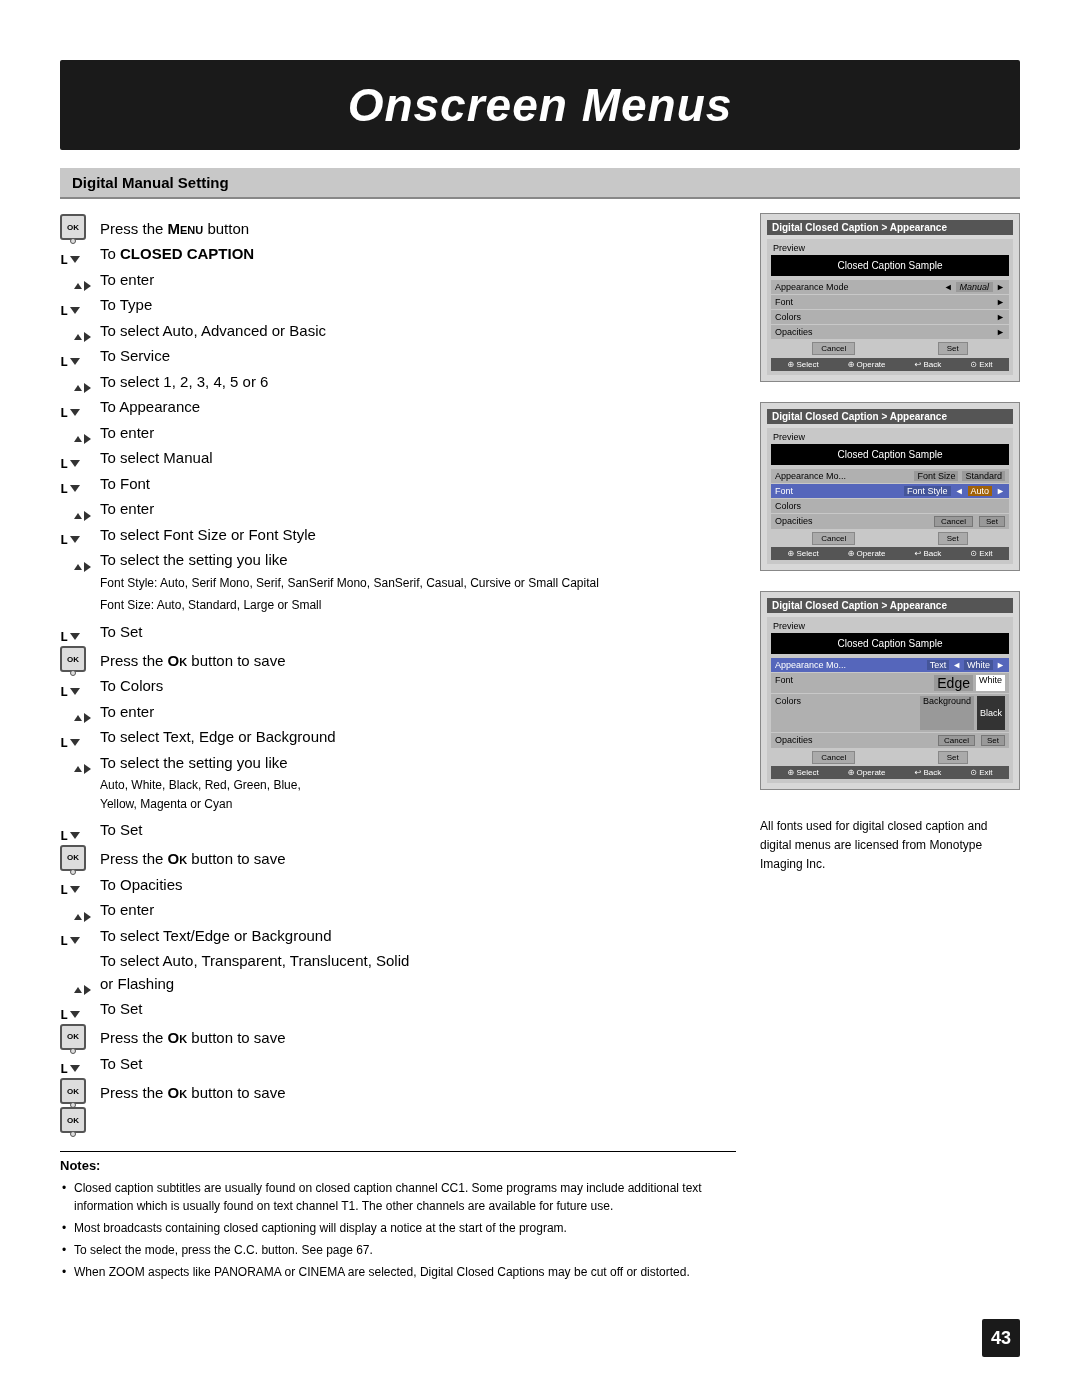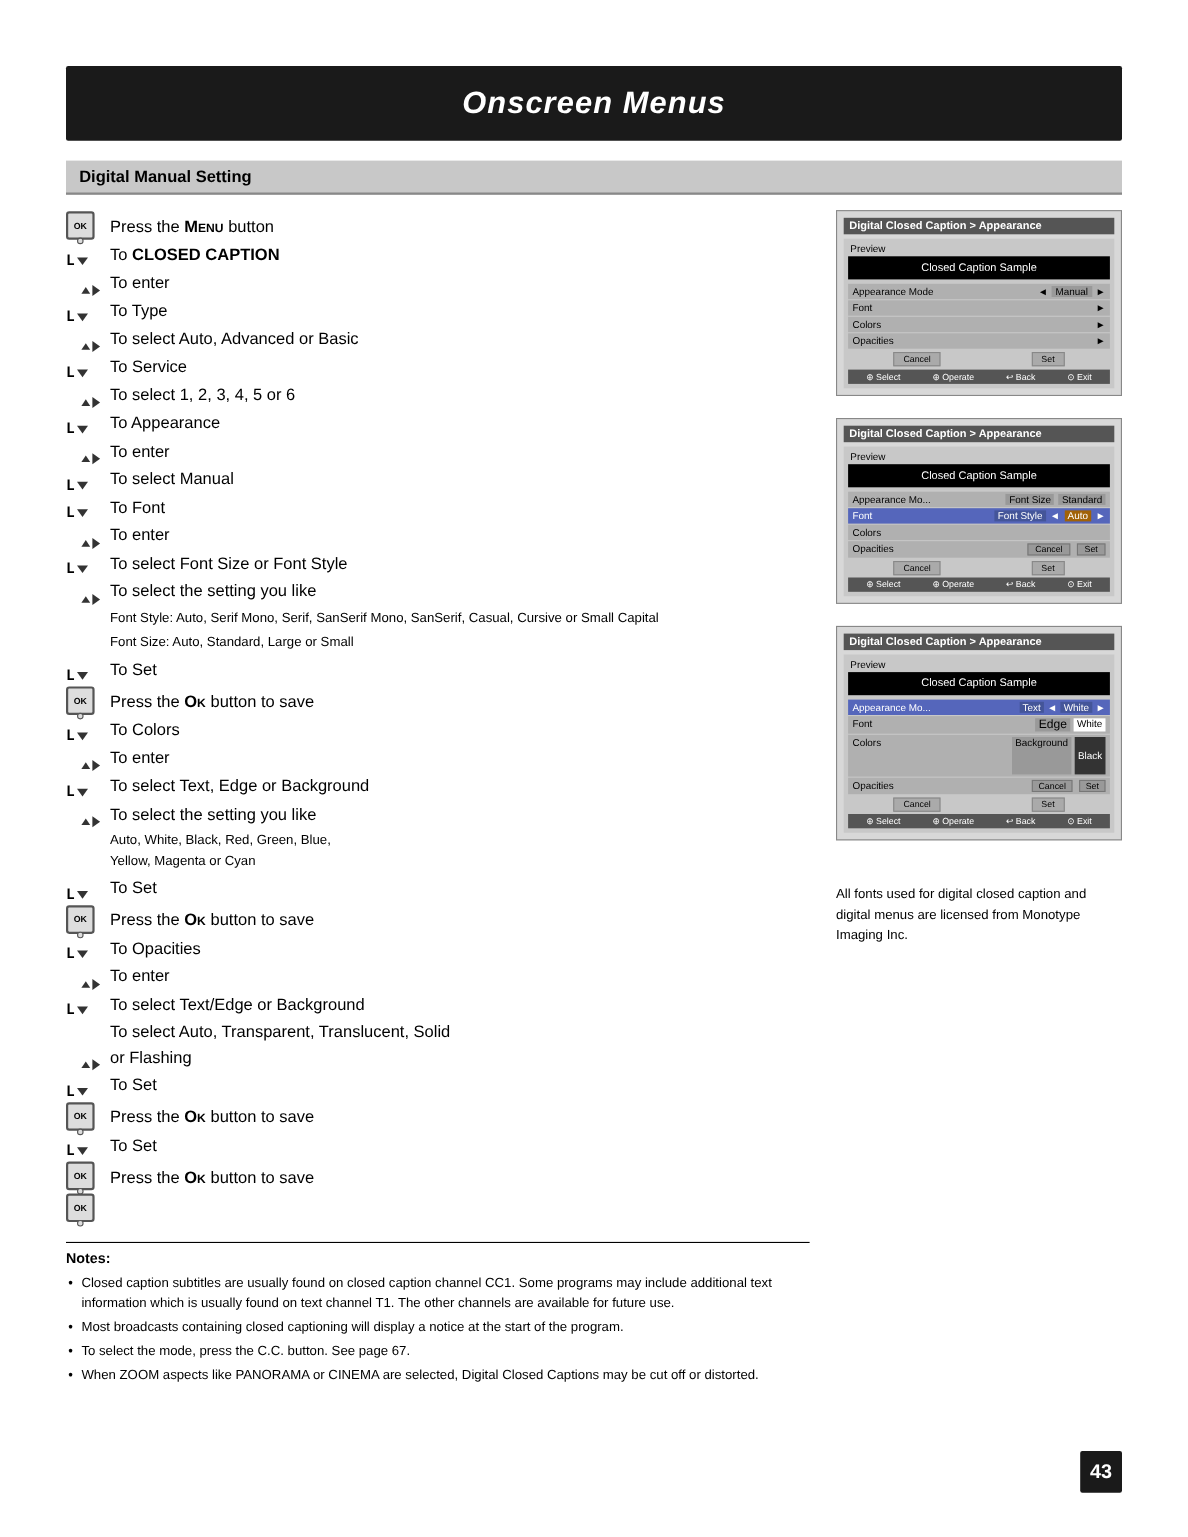--- a/index.html
+++ b/index.html
@@ -23,21 +23,21 @@
     
     .page-header {
       background: #1a1a1a;
       color: #fff;
       text-align: center;
       padding: 18px 20px;
       margin-bottom: 18px;
       border-radius: 2px;
     }
     .page-header h1 {
-      font-size: 28px;
+      font-size: 46px;
       font-weight: bold;
       font-style: italic;
       letter-spacing: 1px;
     }
 
     
     .section-title {
       background: #c8c8c8;
       font-size: 15px;
       font-weight: bold;
@@ -196,21 +196,21 @@
       justify-content: space-between;
       align-items: center;
       margin-bottom: 2px;
       background: #ccc;
       padding: 1px 4px;
     }
 
     .right-side-text {
       font-size: 12px;
       line-height: 1.6;
-      margin-top: 19px;
+      margin-top: 7px;
     }
   </style>
 </head>
 <body>
 
 <div class="page-container">
 
   <div class="page-header">
     <h1>Onscreen Menus</h1>
   </div>
@@ -558,21 +558,21 @@
       <div class="screen-panel">
         <div class="panel-title">Digital Closed Caption &gt; Appearance</div>
         <div style="background:#c8c8c8;padding:4px;">
           <div class="preview-label" style="font-size:9px;padding-left:2px;">Preview</div>
           <div class="preview-box" style="background:#000;color:#fff;text-align:center;padding:5px;font-size:10px;margin-bottom:4px;">Closed Caption Sample</div>
 
           <div class="menu-row" style="display:flex;justify-content:space-between;background:#b0b0b0;padding:2px 4px;margin-bottom:1px;">
             <span style="font-size:9px;">Appearance Mode</span>
             <div style="display:flex;align-items:center;gap:3px;">
               <span style="font-size:9px;">◄</span>
-              <span style="font-size:9px;background:#999;padding:0 4px;">Manual</span>
+              <span style="font-size:9px;background:#999;padding:0 4px;font-style:italic;">Manual</span>
               <span style="font-size:9px;">►</span>
             </div>
           </div>
 
           <div style="display:flex;justify-content:space-between;background:#b0b0b0;padding:2px 4px;margin-bottom:1px;">
             <span style="font-size:9px;">Font</span>
             <span style="font-size:9px;">►</span>
           </div>
 
           <div style="display:flex;justify-content:space-between;background:#b0b0b0;padding:2px 4px;margin-bottom:1px;">
@@ -661,21 +661,21 @@
               <span style="font-size:9px;color:#fff;background:#445599;padding:0 3px;">Text</span>
               <span style="font-size:9px;color:#fff;">◄</span>
               <span style="font-size:9px;color:#fff;background:#445599;padding:0 3px;">White</span>
               <span style="font-size:9px;color:#fff;">►</span>
             </div>
           </div>
 
           <div style="display:flex;justify-content:space-between;background:#b0b0b0;padding:2px 4px;margin-bottom:1px;">
             <span style="font-size:9px;">Font</span>
             <div style="display:flex;gap:3px;">
-              <span style="font-size:11px;background:#999;padding:0 3px;">Edge</span>
+              <span style="font-size:14px;background:#999;padding:0 3px;">Edge</span>
               <span style="font-size:9px;background:#fff;padding:0 3px;">White</span>
             </div>
           </div>
 
           <div style="display:flex;justify-content:space-between;background:#b0b0b0;padding:2px 4px;margin-bottom:1px;">
             <span style="font-size:9px;">Colors</span>
             <div style="display:flex;gap:3px;">
               <span style="font-size:9px;background:#999;padding:0 3px;">Background</span>
               <span style="font-size:9px;background:#333;color:#fff;padding:12px 3px;">Black</span>
             </div>

